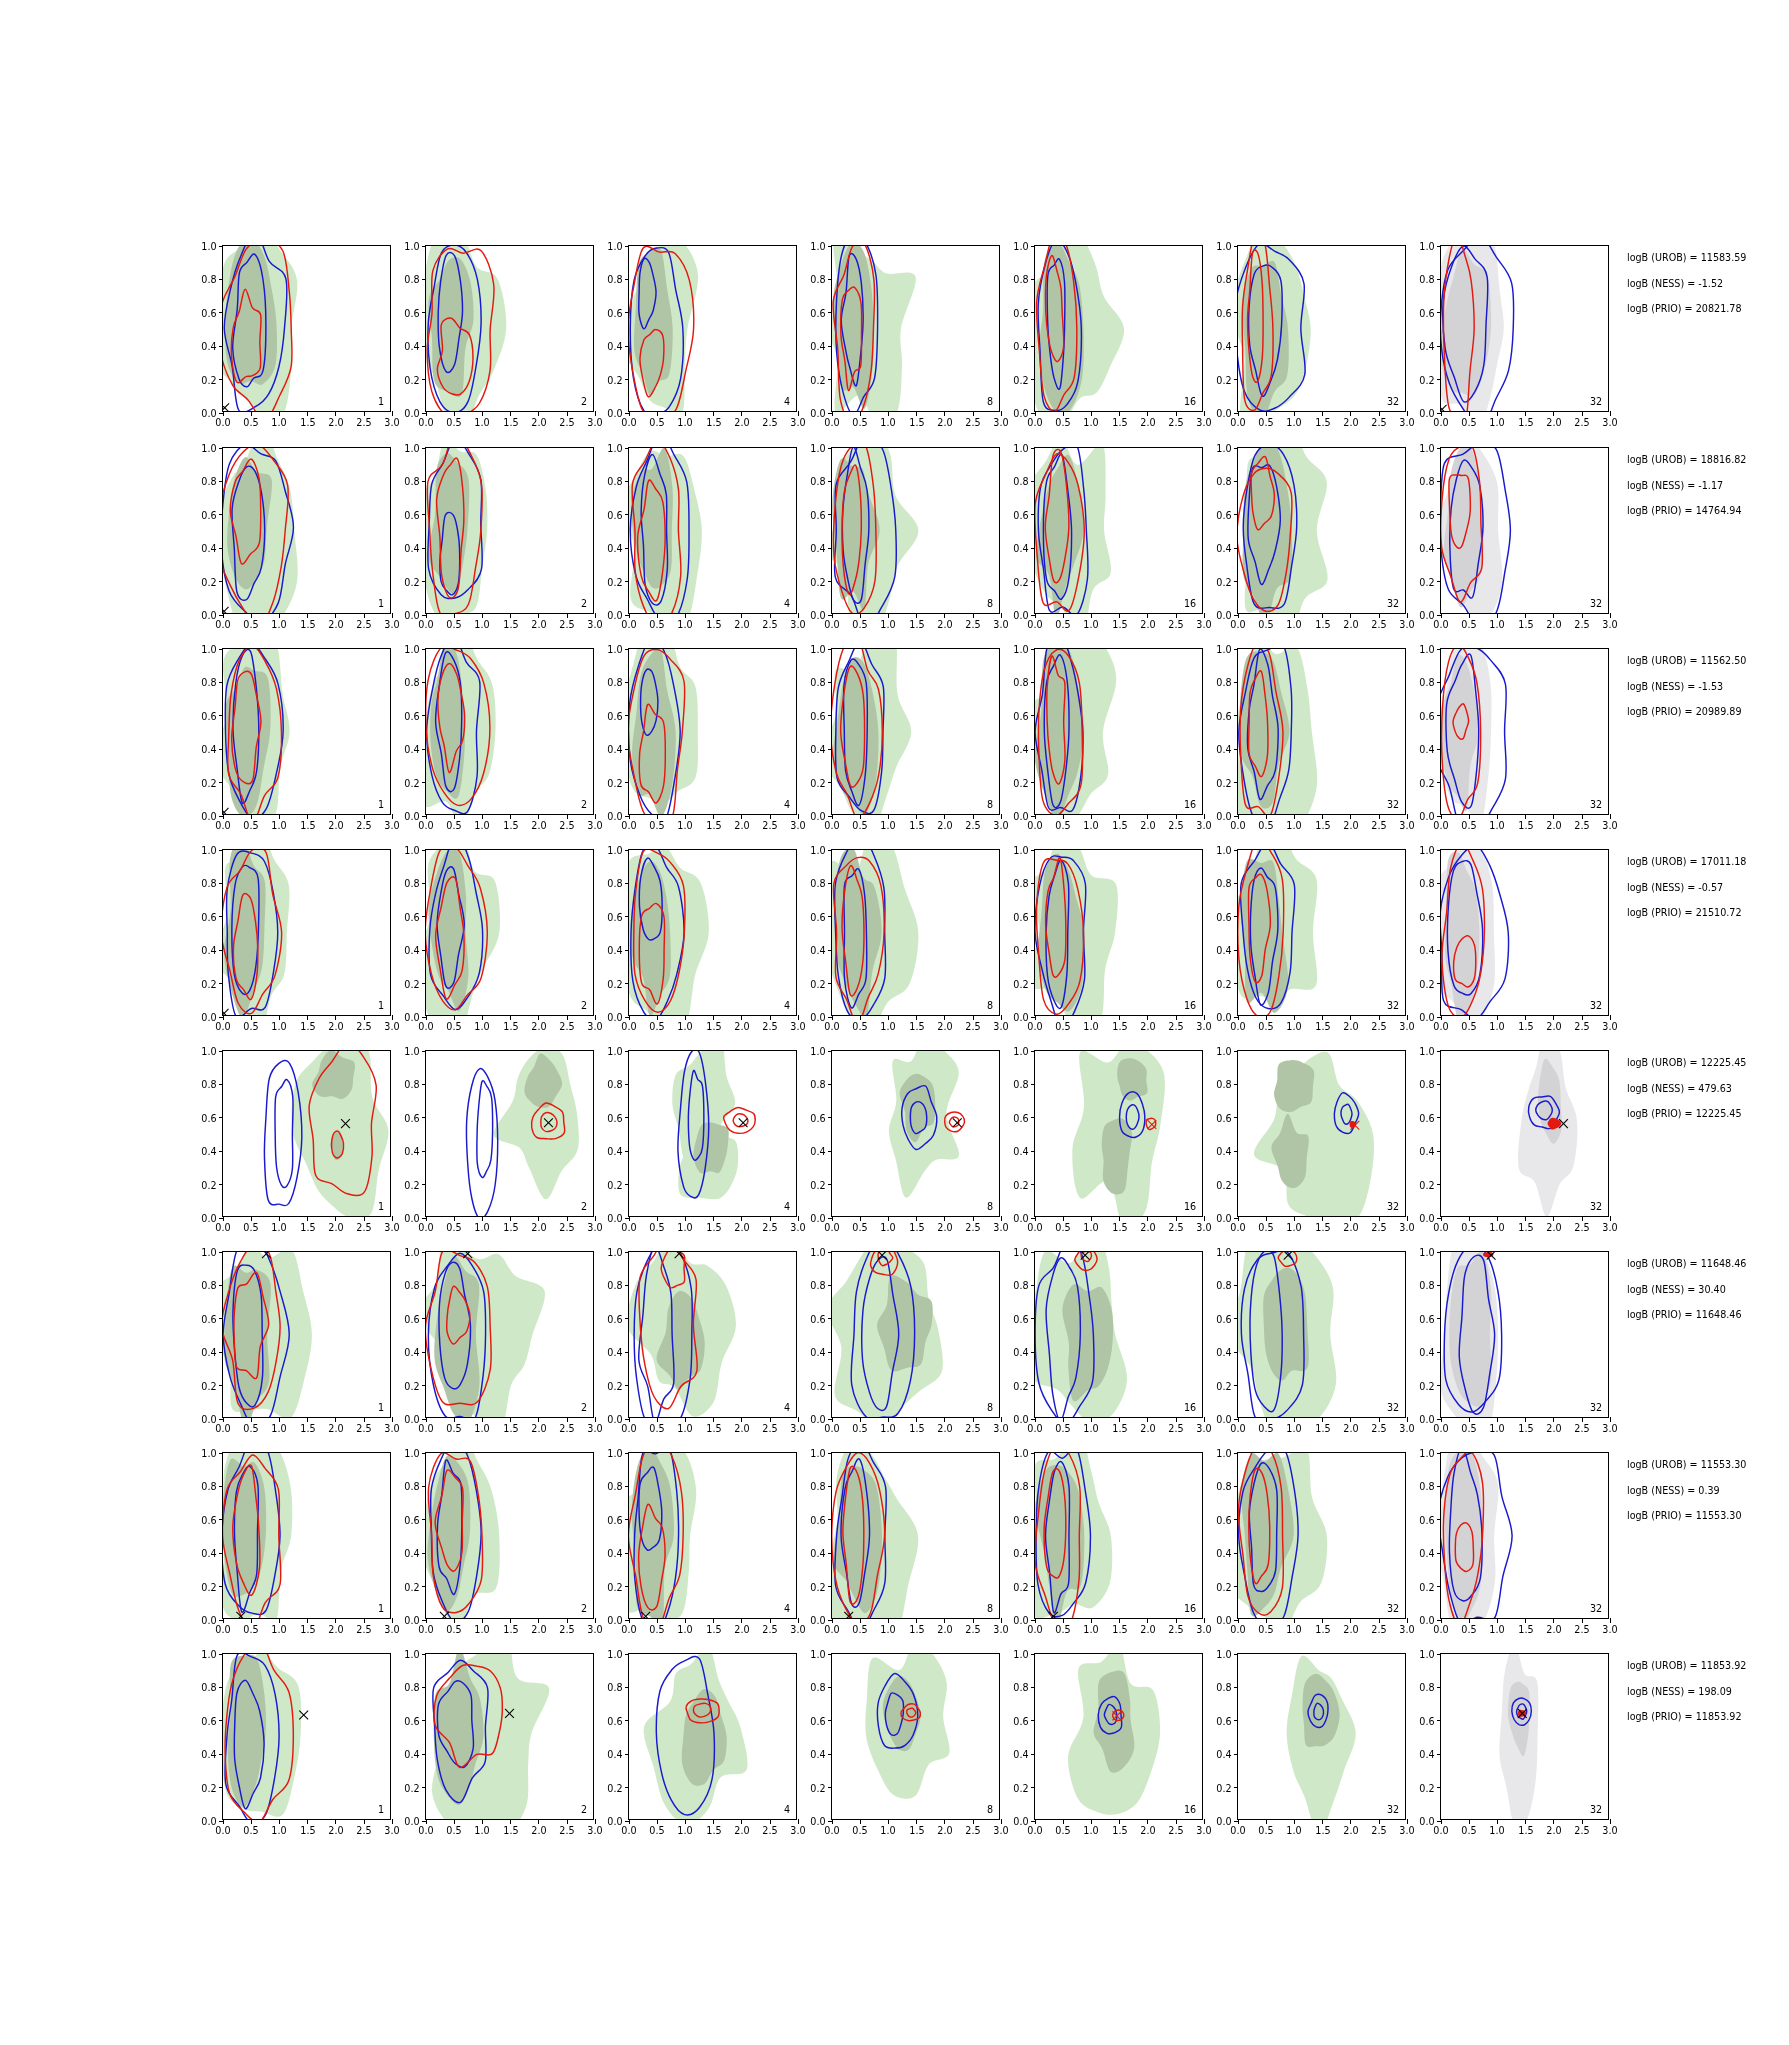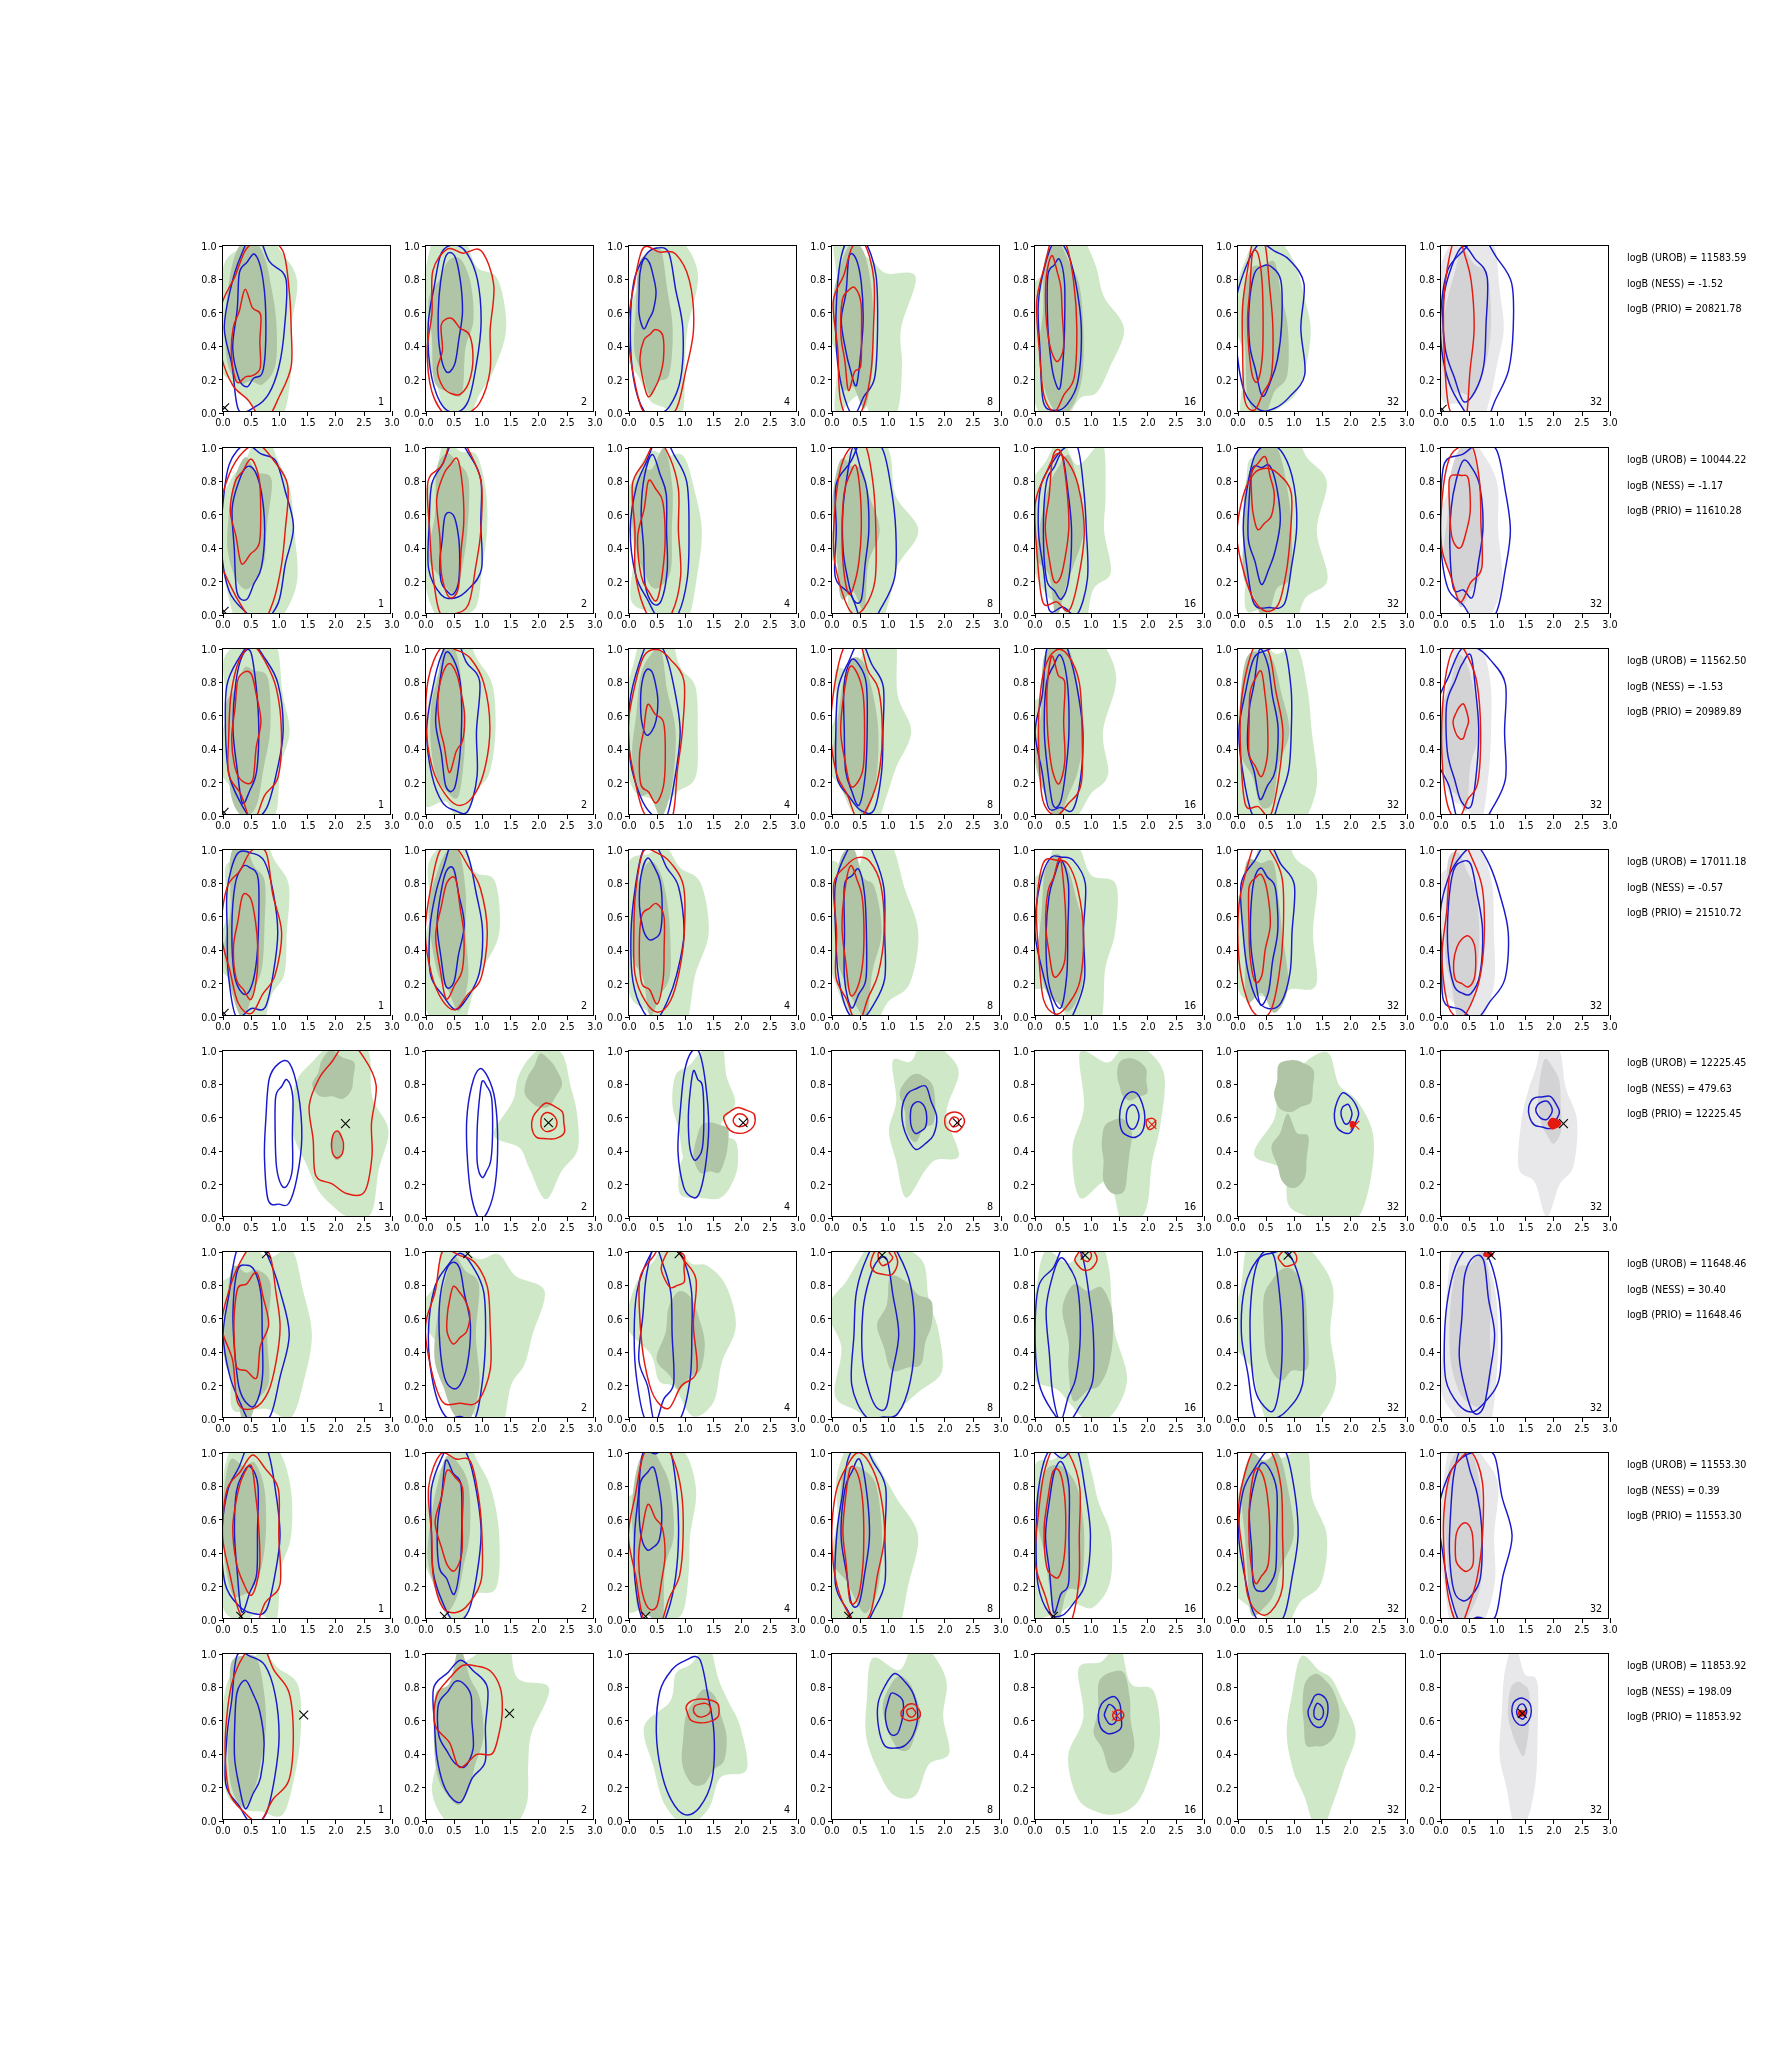--- a/index.html
+++ b/index.html
@@ -550,23 +550,23 @@
       <span class="ylab" style="top: 100px;">0.4</span>
       <div class="ticky" style="top: 66px;"></div>
       <span class="ylab" style="top: 67px;">0.6</span>
       <div class="ticky" style="top: 33px;"></div>
       <span class="ylab" style="top: 33px;">0.8</span>
       <div class="ticky" style="top: -0.5px;"></div>
       <span class="ylab" style="top: 0px;">1.0</span>
       <span class="cnt">32</span>
     </div>
     <div class="anno" style="left: 1627px; top: 454px;">
-      <div>logB (UROB) = 10044.22</div>
+      <div>logB (UROB) = 18816.82</div>
       <div>logB (NESS) = -1.17</div>
-      <div>logB (PRIO) = 11610.28</div>
+      <div>logB (PRIO) = 14764.94</div>
     </div>
     <div class="panel" style="left: 222px; top: 648px;">
       <svg viewBox="0 0 265 262" preserveAspectRatio="none">
         <path d="M105.8,131.0C106.4,111.4 97.7,92.5 94.4,69.8C91.0,47.1 91.8,14.1 85.7,-5.3C79.6,-24.7 67.3,-45.2 57.8,-46.6C48.2,-48.0 37.8,-24.5 28.3,-13.5C18.9,-2.6 4.5,-0.3 0.8,19.2C-2.8,38.7 8.8,77.9 6.2,103.3C3.6,128.8 -15.5,152.8 -14.6,172.0C-13.8,191.2 3.4,206.3 11.3,218.8C19.2,231.2 25.1,238.7 32.6,246.7C40.0,254.6 47.3,264.4 55.8,266.7C64.4,269.0 78.0,273.7 83.9,260.5C89.8,247.3 87.3,209.1 91.0,187.6C94.6,166.0 105.3,150.6 105.8,131.0Z" fill="#cfe9c8" stroke="none"></path>
         <path d="M75.1,125.8C76.2,102.0 75.5,61.8 71.2,46.6C66.9,31.4 55.4,37.5 49.2,34.6C43.1,31.7 38.7,25.2 34.2,29.3C29.8,33.3 27.3,48.8 22.3,58.8C17.4,68.9 6.9,72.8 4.5,89.4C2.2,105.9 6.9,134.1 8.3,158.1C9.7,182.0 8.8,215.2 12.9,233.3C16.9,251.4 25.8,264.3 32.5,266.8C39.2,269.3 47.8,261.5 53.1,248.5C58.4,235.5 60.8,209.3 64.5,188.9C68.1,168.4 74.0,149.5 75.1,125.8Z" fill="#afc5a6" stroke="none"></path>
         <path d="M95.4,131.0C96.0,106.9 92.2,74.9 87.4,55.7C82.7,36.5 74.0,26.6 67.1,15.9C60.2,5.2 53.0,-8.2 45.9,-8.3C38.9,-8.4 31.4,4.4 24.7,15.5C18.1,26.7 9.5,39.3 6.0,58.5C2.6,77.8 3.5,107.8 4.0,131.0C4.5,154.2 5.6,179.5 9.2,197.7C12.8,215.9 19.7,228.5 25.9,240.3C32.0,252.1 38.8,266.2 45.9,268.5C53.0,270.8 62.2,265.4 68.5,254.0C74.9,242.7 79.6,220.8 84.1,200.3C88.6,179.8 94.9,155.1 95.4,131.0Z" fill="none" stroke="#1919cd" stroke-width="2.3" stroke-linejoin="round"></path>
         <path d="M56.8,125.8C56.7,103.4 54.8,80.4 52.7,60.1C50.5,39.9 47.6,12.7 43.9,4.5C40.2,-3.8 34.6,2.3 30.7,10.7C26.7,19.0 22.7,35.4 20.2,54.6C17.7,73.8 15.5,103.4 15.8,125.8C16.1,148.1 19.8,168.8 22.2,188.5C24.7,208.2 27.1,238.0 30.5,244.1C33.9,250.1 38.8,232.9 42.6,224.6C46.4,216.3 51.0,210.6 53.3,194.2C55.7,177.7 56.9,148.1 56.8,125.8Z" fill="none" stroke="#1919cd" stroke-width="2.3" stroke-linejoin="round"></path>
         <path d="M92.7,131.0C92.3,107.7 89.0,81.8 84.8,63.4C80.6,45.0 73.8,32.2 67.4,20.8C61.1,9.3 53.8,-4.9 46.8,-5.4C39.9,-5.8 31.3,5.4 25.7,18.1C20.0,30.8 15.7,51.8 12.9,70.7C10.2,89.5 10.0,109.7 9.3,131.0C8.7,152.3 5.8,181.9 9.0,198.4C12.1,214.9 21.9,217.4 28.2,230.3C34.5,243.1 40.5,275.3 46.8,275.7C53.1,276.1 59.1,244.9 65.9,232.8C72.6,220.7 82.9,220.2 87.4,203.2C91.8,186.3 93.2,154.3 92.7,131.0Z" fill="none" stroke="#e41910" stroke-width="2.3" stroke-linejoin="round"></path>
         <path d="M60.2,115.3C60.3,101.3 55.4,85.4 52.9,73.0C50.5,60.6 48.4,46.8 45.3,40.7C42.2,34.6 38.0,34.8 34.4,36.4C30.7,37.9 26.0,40.3 23.4,49.8C20.9,59.3 20.7,77.7 19.1,93.3C17.5,109.0 13.5,127.0 13.8,143.7C14.0,160.5 17.4,182.5 20.7,193.9C24.0,205.2 29.3,209.5 33.8,211.8C38.2,214.1 44.1,216.9 47.3,207.7C50.4,198.5 50.5,172.2 52.6,156.8C54.8,141.3 60.2,129.2 60.2,115.3Z" fill="none" stroke="#e41910" stroke-width="2.3" stroke-linejoin="round"></path>
         <g>

